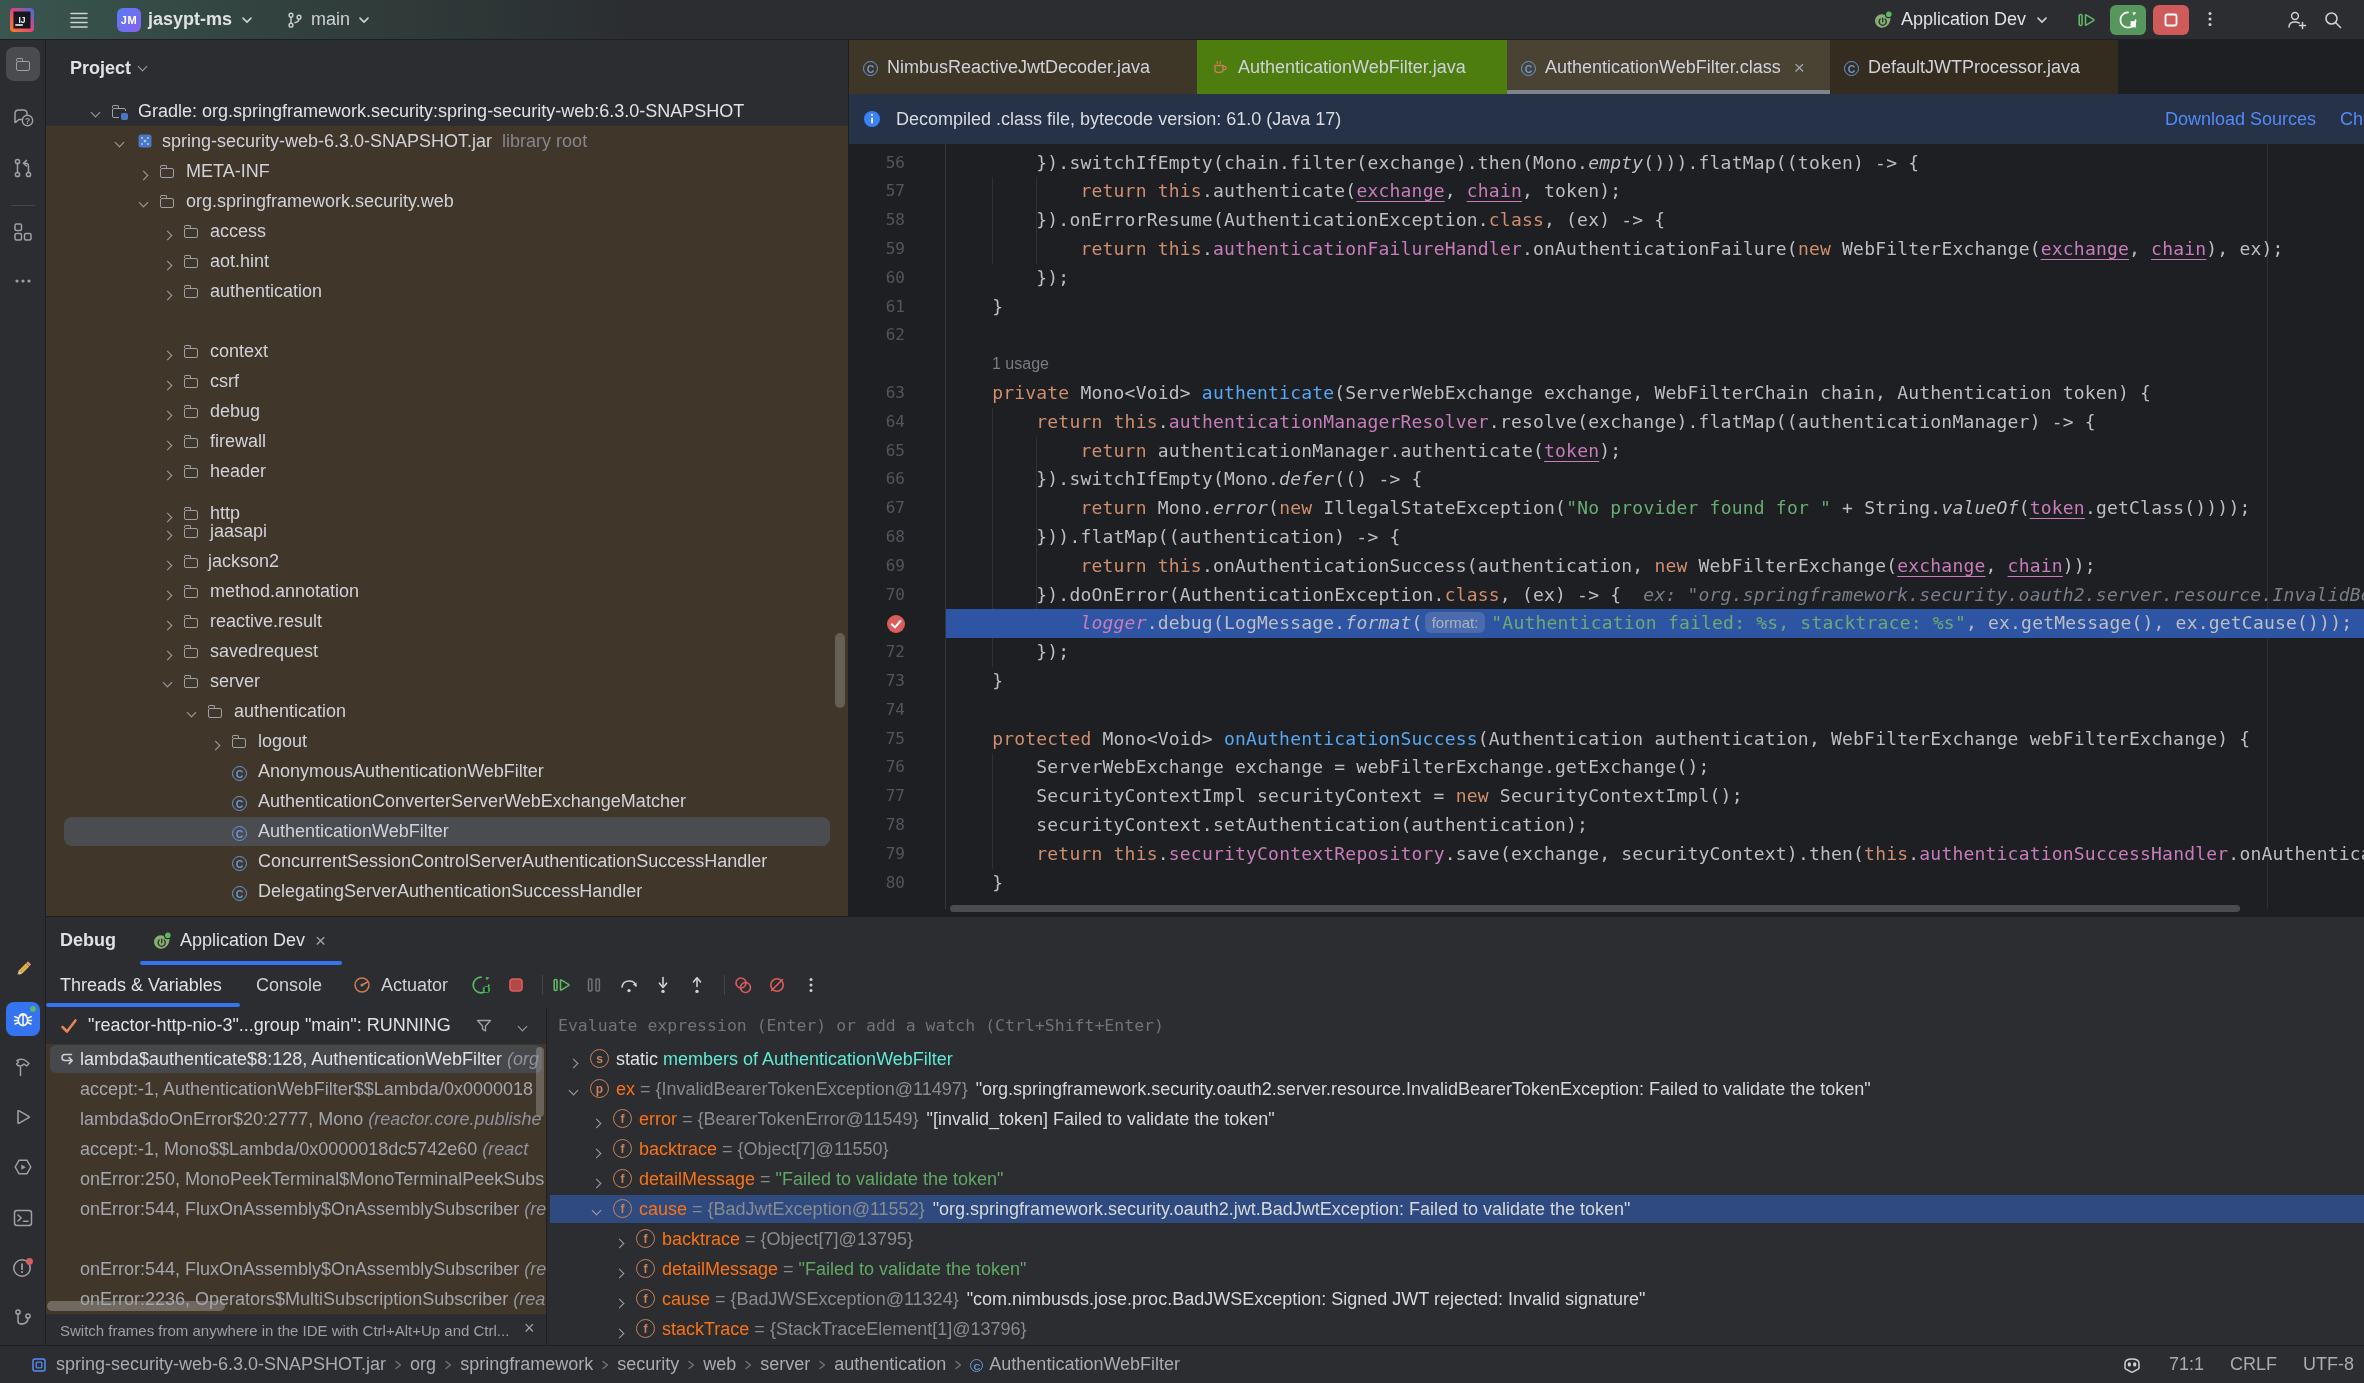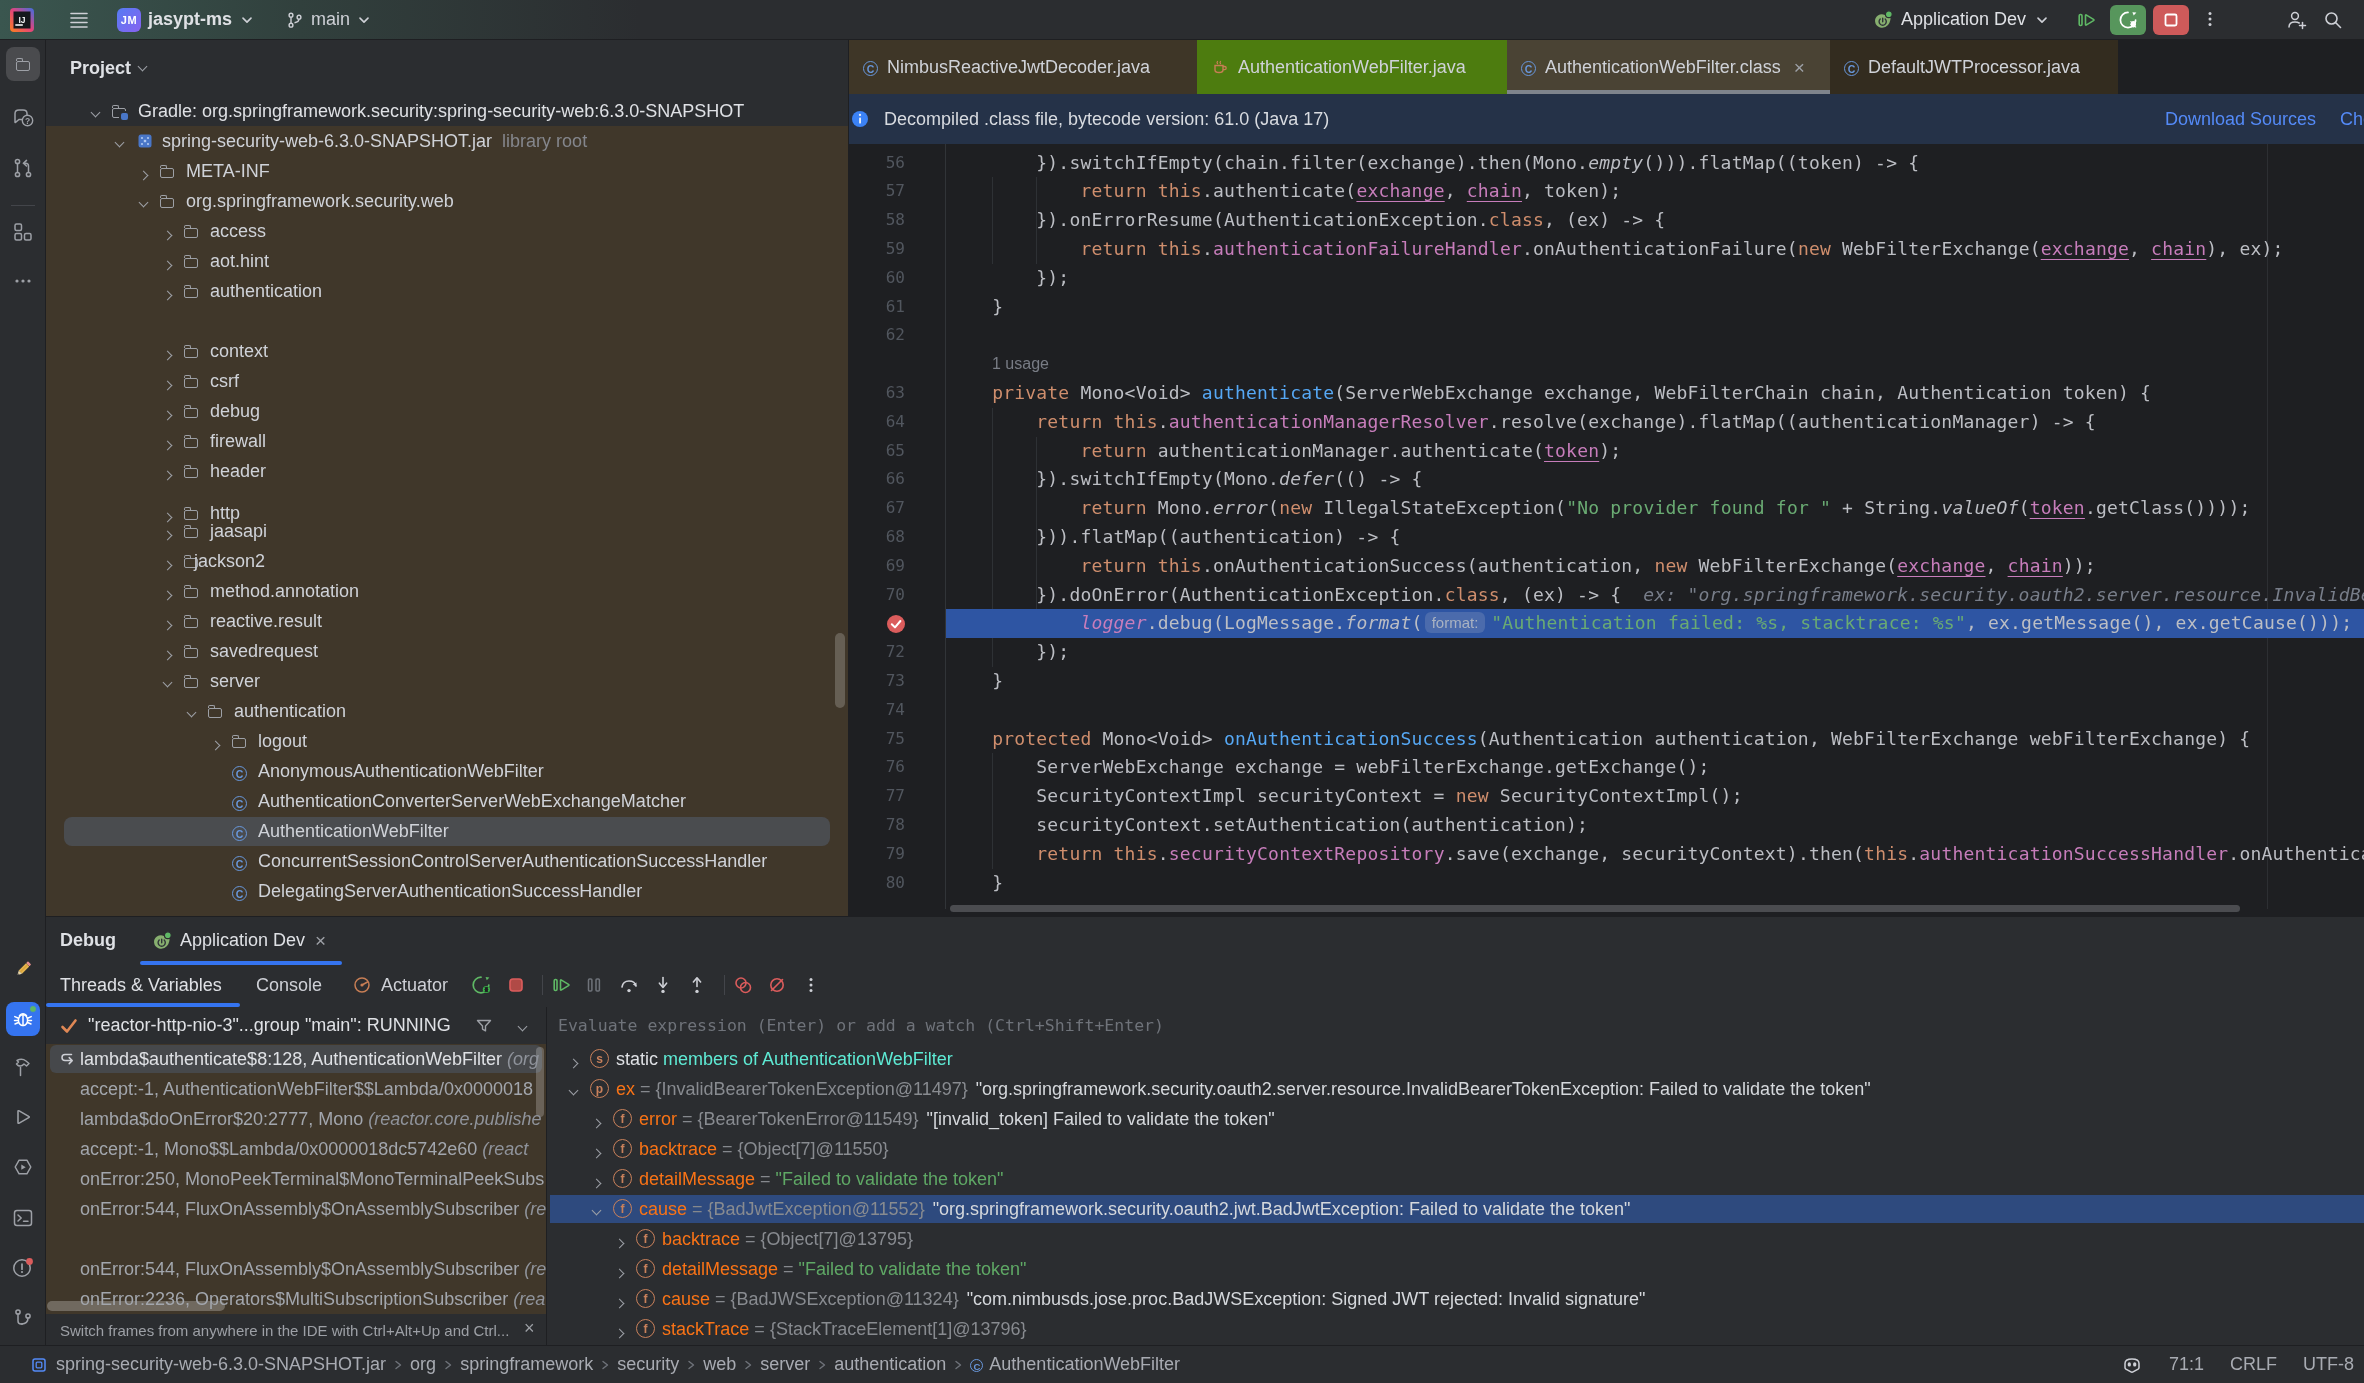--- a/index.html
+++ b/index.html
@@ -65,21 +65,21 @@
 
 .editor { position:absolute; left:849px; top:40px; width:1515px; height:876px; background:#1E1F22; overflow:hidden; }
 .tab { position:absolute; top:0; height:54px; display:flex; align-items:center; padding-left:14px; gap:9px; }
 .t1 { background:#3E3627; }
 .t2 { background:#4d7c0f; }
 .t3 { background:#4A4334; }
 .t4 { background:#332C1F; }
 .tab-label { color:#CFD2D8; white-space:nowrap; }
 .tab-close { color:#9DA0A6; font-size:19px; line-height:1; margin-left:4px; }
 .tab-underline { position:absolute; left:658px; width:323px; top:50px; height:4px; background:#7F848C; }
-.banner { position:absolute; left:0; top:54px; width:1515px; height:50px; background:#253248; display:flex; align-items:center; padding-left:1px; gap:14px; }
+.banner { position:absolute; left:0; top:54px; width:1515px; height:50px; background:#253248; display:flex; align-items:center; padding-left:13px; gap:14px; }
 .banner-text { color:#D8DBE0; }
 .banner-link { color:#548AF7; position:absolute; white-space:nowrap; }
 .banner-link.l1 { left:1316px; }
 .banner-link.l2 { left:1491px; }
 .code { position:absolute; left:0; top:104px; width:1515px; height:772px; overflow:hidden; }
 .exec-line { position:absolute; left:97px; right:0; height:28.8px; background:#2E55A3; z-index:1; }
 .gut-sep { position:absolute; left:96px; top:0; width:1px; height:765px; background:#313438; }
 .margin-guide { position:absolute; left:1418px; top:0; width:1px; height:765px; background:#2D2F33; }
 .indent-guide { position:absolute; width:1px; background:#2E3135; }
 .cl { position:absolute; left:99px; height:28.8px; line-height:28.8px; white-space:pre;
@@ -470,21 +470,21 @@
       <span class="tr-text" data-name="tree-item-text" style="left:164px"><span class="tr-label" data-name="tree-item-label">http</span></span>
     </div>
     <div class="tree-row" data-name="tree-item" style="top:476px">
       <span class="tr-chev" data-name="tree-chevron" style="left:116px"><i class="cv r" data-name="chevron-right-icon"></i></span>
       <span class="tr-icon" data-name="tree-item-icon" style="left:138px"><i class="fold" data-name="folder-icon"></i></span>
       <span class="tr-text" data-name="tree-item-text" style="left:164px"><span class="tr-label" data-name="tree-item-label">jaasapi</span></span>
     </div>
     <div class="tree-row" data-name="tree-item" style="top:506px">
       <span class="tr-chev" data-name="tree-chevron" style="left:116px"><i class="cv r" data-name="chevron-right-icon"></i></span>
       <span class="tr-icon" data-name="tree-item-icon" style="left:138px"><i class="fold" data-name="folder-icon"></i></span>
-      <span class="tr-text" data-name="tree-item-text" style="left:148px"><span class="tr-label" data-name="tree-item-label">jackson2</span></span>
+      <span class="tr-text" data-name="tree-item-text" style="left:162px"><span class="tr-label" data-name="tree-item-label">jackson2</span></span>
     </div>
     <div class="tree-row" data-name="tree-item" style="top:536px">
       <span class="tr-chev" data-name="tree-chevron" style="left:116px"><i class="cv r" data-name="chevron-right-icon"></i></span>
       <span class="tr-icon" data-name="tree-item-icon" style="left:138px"><i class="fold" data-name="folder-icon"></i></span>
       <span class="tr-text" data-name="tree-item-text" style="left:164px"><span class="tr-label" data-name="tree-item-label">method.annotation</span></span>
     </div>
     <div class="tree-row" data-name="tree-item" style="top:566px">
       <span class="tr-chev" data-name="tree-chevron" style="left:116px"><i class="cv r" data-name="chevron-right-icon"></i></span>
       <span class="tr-icon" data-name="tree-item-icon" style="left:138px"><i class="fold" data-name="folder-icon"></i></span>
       <span class="tr-text" data-name="tree-item-text" style="left:164px"><span class="tr-label" data-name="tree-item-label">reactive.result</span></span>

